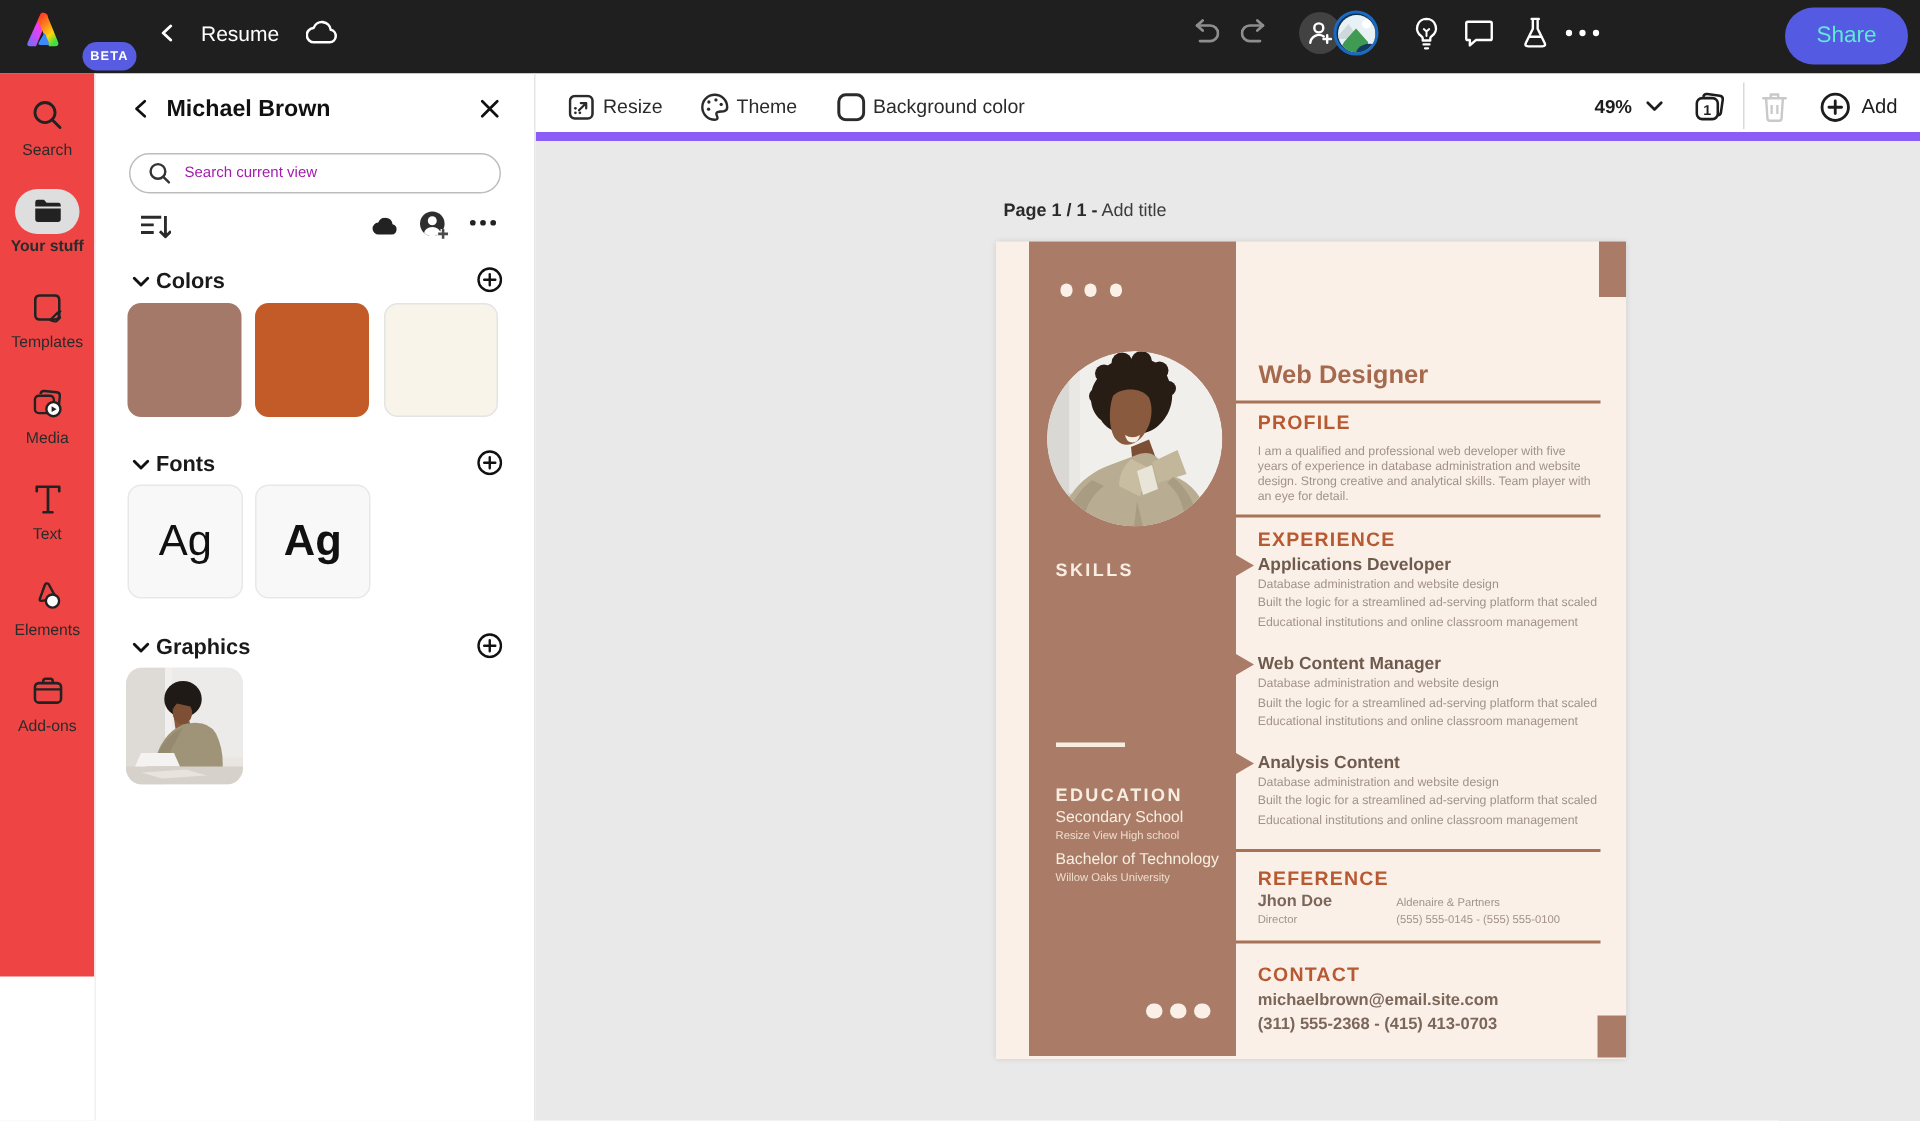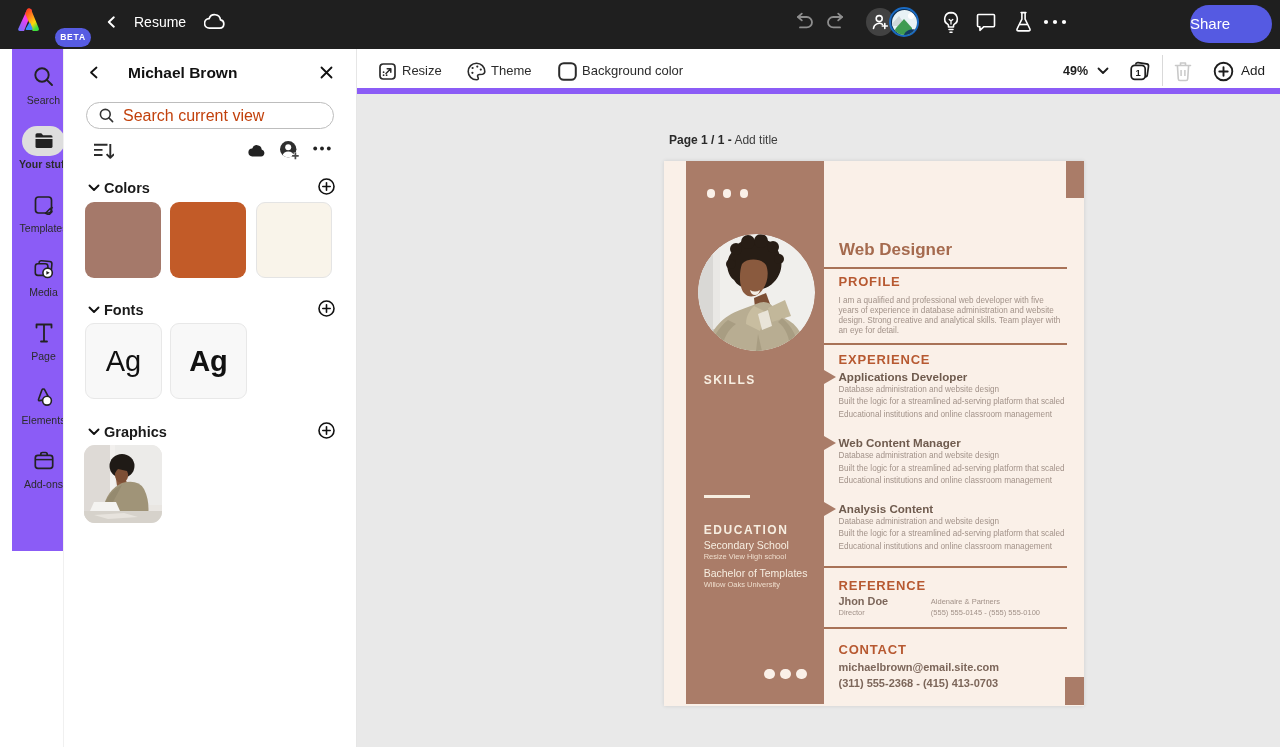--- a/index.html
+++ b/index.html
@@ -4,26 +4,26 @@
 <style>
   * { margin:0; padding:0; box-sizing:border-box; }
   html,body { width:1280px; height:747px; overflow:hidden; font-family:"Liberation Sans", sans-serif; background:#fff; }
   .abs { position:absolute; }
   .nw { white-space:nowrap; }
   
   #topbar { position:absolute; left:0; top:0; width:1280px; height:49px; background:#1f1f1f; }
   #beta { position:absolute; left:55px; top:12px; width:36px; height:19px; background:#575ce2; border-radius:9.5px; color:#fff; font-size:8.5px; font-weight:700; letter-spacing:0.8px; text-align:center; line-height:19px;margin-top:16px; }
   .tb-txt { position:absolute; color:#fff; font-size:15px; }
   #dl-btn { position:absolute; left:1081px; top:5px; width:101px; height:38px; background:#3a3a3a; border-radius:19px; color:#fff; font-size:15px; text-align:center; line-height:38px; }
-  #share-btn { position:absolute; left:1190px; top:5px; width:82px; height:38px; background:#555ae2; border-radius:19px; color:#ffffff; font-size:15px; text-align:left; line-height:38px; }
+  #share-btn { position:absolute; left:1190px; top:5px; width:82px; height:38px; background:#555ae2; border-radius:19px; color:#5eead4; font-size:15px; text-align:center; line-height:38px; }
   
   #toolbar { position:absolute; left:357px; top:49px; width:923px; height:45px; background:#fff; border-bottom:6px solid #8b5cf6; }
   .tool-label { position:absolute; top:0; height:44px; line-height:44px; font-size:13px; color:#2b2b2b; }
   
-  #rail { position:absolute; left:12px; top:49px; width:63px; height:502px; background:#8b5cf6; }
+  #rail { position:absolute; left:0; top:49px; width:63px; height:602px; background:#ef4444; }
   .rail-label { position:absolute; width:63px; text-align:center; font-size:10.5px; color:#2b2b2b; }
   
   #panel { position:absolute; left:63px; top:49px; width:294px; height:698px; background:#fff; border-left:1px solid #f0f0f0; border-right:1px solid #e6e6e6; }
   .sec-head { position:absolute; font-size:14.5px; font-weight:700; color:#1a1a1a; }
   
   #canvas { position:absolute; left:357px; top:94px; width:923px; height:653px; background:#e9e9e9; }
   
   #page { position:absolute; left:307px; top:67px; width:420px; height:545px; background:#faf0e8; box-shadow:0 0 4px rgba(0,0,0,0.12); }
 </style>
 </head>
@@ -185,50 +185,50 @@
     <path d="M5 3.8 q0.3 -2.3 2.6 -2.1 l8.2 0.8 q2.3 0.2 2.1 2.5 l-0.7 7.4 q-0.2 2.3 -2.4 2.2" fill="none" stroke="#222" stroke-width="1.6"></path>
     <rect x="1.3" y="4.8" width="12.6" height="11.6" rx="2.6" fill="none" stroke="#222" stroke-width="1.6"></rect>
     <circle cx="13.6" cy="13.8" r="4.7" fill="#fff" stroke="#222" stroke-width="1.6"></circle>
     <path d="M12.4 11.9 l3.3 1.9 l-3.3 1.9 Z" fill="#222"></path>
   </svg>
   <div class="rail-label" style="top:237px">Media</div>
 
   <svg class="abs" style="left:23px;top:274px" width="18" height="20" viewBox="0 0 18 20">
     <path d="M1.5 4.5 v-3 h15 v3 M9 1.5 v17 M6 18.5 h6" fill="none" stroke="#222" stroke-width="1.8" stroke-linecap="round" stroke-linejoin="round"></path>
   </svg>
-  <div class="rail-label" style="top:301px">Page</div>
+  <div class="rail-label" style="top:301px">Text</div>
 
   <svg class="abs" style="left:22px;top:338px" width="20" height="20" viewBox="0 0 20 20">
     <path d="M10.4 2.3 L15 10.9 Q15.6 12.1 14.3 12.3 L5.6 13.6 Q4.2 13.7 4.5 12.4 L7.9 3 Q8.6 1.3 10.4 2.3 Z" fill="none" stroke="#222" stroke-width="1.6" stroke-linejoin="round"></path>
     <circle cx="13" cy="13.7" r="4.4" fill="#fff" stroke="#222" stroke-width="1.6"></circle>
   </svg>
   <div class="rail-label" style="top:365px">Elements</div>
 
   <svg class="abs" style="left:22px;top:402px" width="20" height="19" viewBox="0 0 20 19">
     <rect x="1.3" y="4.4" width="17.4" height="13" rx="2.6" fill="none" stroke="#222" stroke-width="1.7"></rect>
     <path d="M6.8 4.2 v-1 q0 -1.7 1.7 -1.7 h3 q1.7 0 1.7 1.7 v1" fill="none" stroke="#222" stroke-width="1.7"></path>
     <path d="M1.5 8.6 h17" stroke="#222" stroke-width="1.5"></path>
   </svg>
   <div class="rail-label" style="top:429px">Add-ons</div>
 </div>
 <div id="panel">
   <svg class="abs" style="left:24px;top:17px" width="11" height="13" viewBox="0 0 11 13">
       <path d="M8.5 1.5 L3 6.5 L8.5 11.5" fill="none" stroke="#111" stroke-width="1.8" stroke-linecap="round" stroke-linejoin="round"></path>
     </svg>
-  <div class="abs" style="left:64px;top:15px;font-size:15.5px;font-weight:700;color:#111">Michael Brown</div>
+  <div class="abs" style="left:47px;top:15px;font-size:15.5px;font-weight:700;color:#111">Michael Brown</div>
   <svg class="abs" style="left:256px;top:17px" width="13" height="13" viewBox="0 0 13 13">
       <path d="M1.5 1.5 L11.5 11.5 M11.5 1.5 L1.5 11.5" stroke="#111" stroke-width="1.8" stroke-linecap="round"></path>
     </svg>
 
   <div class="abs" style="left:22px;top:53px;width:248px;height:27px;border:1px solid #bdbdbd;border-radius:14px;"></div>
   <svg class="abs" style="left:35px;top:59px" width="15" height="15" viewBox="0 0 15 15">
     <circle cx="6.3" cy="6.3" r="4.9" fill="none" stroke="#333" stroke-width="1.6"></circle>
     <path d="M9.9 9.9 L13.6 13.6" stroke="#333" stroke-width="1.6" stroke-linecap="round"></path>
   </svg>
-  <div class="abs" style="left:59px;top:53px;height:27px;line-height:27px;font-size:16px;color:#c2410c">Search current view</div>
+  <div class="abs" style="left:59px;top:53px;height:27px;line-height:27px;font-size:10px;color:#a21caf">Search current view</div>
 
   <svg class="abs" style="left:29px;top:94px" width="21" height="17" viewBox="0 0 21 17">
     <path d="M1 1.8 h13.5 M1 6.9 h8.5 M1 12 h8.5" stroke="#2b2b2b" stroke-width="1.9"></path>
     <path d="M17.3 1 v13.6 m-3.7 -3.5 l3.7 3.7 l3.7 -3.7" fill="none" stroke="#2b2b2b" stroke-width="1.9" stroke-linejoin="round"></path>
   </svg>
   <svg class="abs" style="left:184px;top:96px" width="18" height="12" viewBox="0 0 18 12">
     <path d="M4.6 11.4 a4 4 0 0 1 -0.4 -8 a4.9 4.9 0 0 1 9.5 1.1 a3.5 3.5 0 0 1 -0.6 6.9 Z" fill="#222"></path>
   </svg>
   <svg class="abs" style="left:215px;top:91px" width="21" height="21" viewBox="0 0 21 21">
     <defs>
@@ -376,16 +376,16 @@
     <div class="abs nw" style="left:174.5px;top:480.6px;font-size:13px;font-weight:700;letter-spacing:0.8px;color:#b75931">CONTACT</div>
     <div class="abs nw" style="left:174.5px;top:499.7px;font-size:11px;font-weight:700;color:#7c665a">michaelbrown@email.site.com</div>
     <div class="abs nw" style="left:174.5px;top:515.5px;font-size:11px;font-weight:700;color:#7c665a">(311) 555-2368 - (415) 413-0703</div>
 
     <div class="abs nw" style="left:39.7px;top:212.1px;font-size:12px;font-weight:700;letter-spacing:1.6px;color:#f7eee1">SKILLS</div>
     <div class="abs" style="left:39.7px;top:334px;width:46px;height:3px;background:#f7eee1"></div>
 
     <div class="abs nw" style="left:39.7px;top:361.7px;font-size:12px;font-weight:700;letter-spacing:1.6px;color:#f7eee1">EDUCATION</div>
     <div class="abs nw" style="left:39.7px;top:378.2px;font-size:10.5px;color:#f7eee1">Secondary School</div>
     <div class="abs nw" style="left:39.7px;top:390.8px;font-size:7.5px;color:#eeddcc">Resize View High school</div>
-    <div class="abs nw" style="left:39.7px;top:405.7px;font-size:10.5px;color:#f7eee1">Bachelor of Templates</div>
+    <div class="abs nw" style="left:39.7px;top:405.7px;font-size:10.5px;color:#f7eee1">Bachelor of Technology</div>
     <div class="abs nw" style="left:39.7px;top:418.6px;font-size:7.5px;color:#eeddcc">Willow Oaks University</div>
   </div>
 </div>
 
 </body></html>

